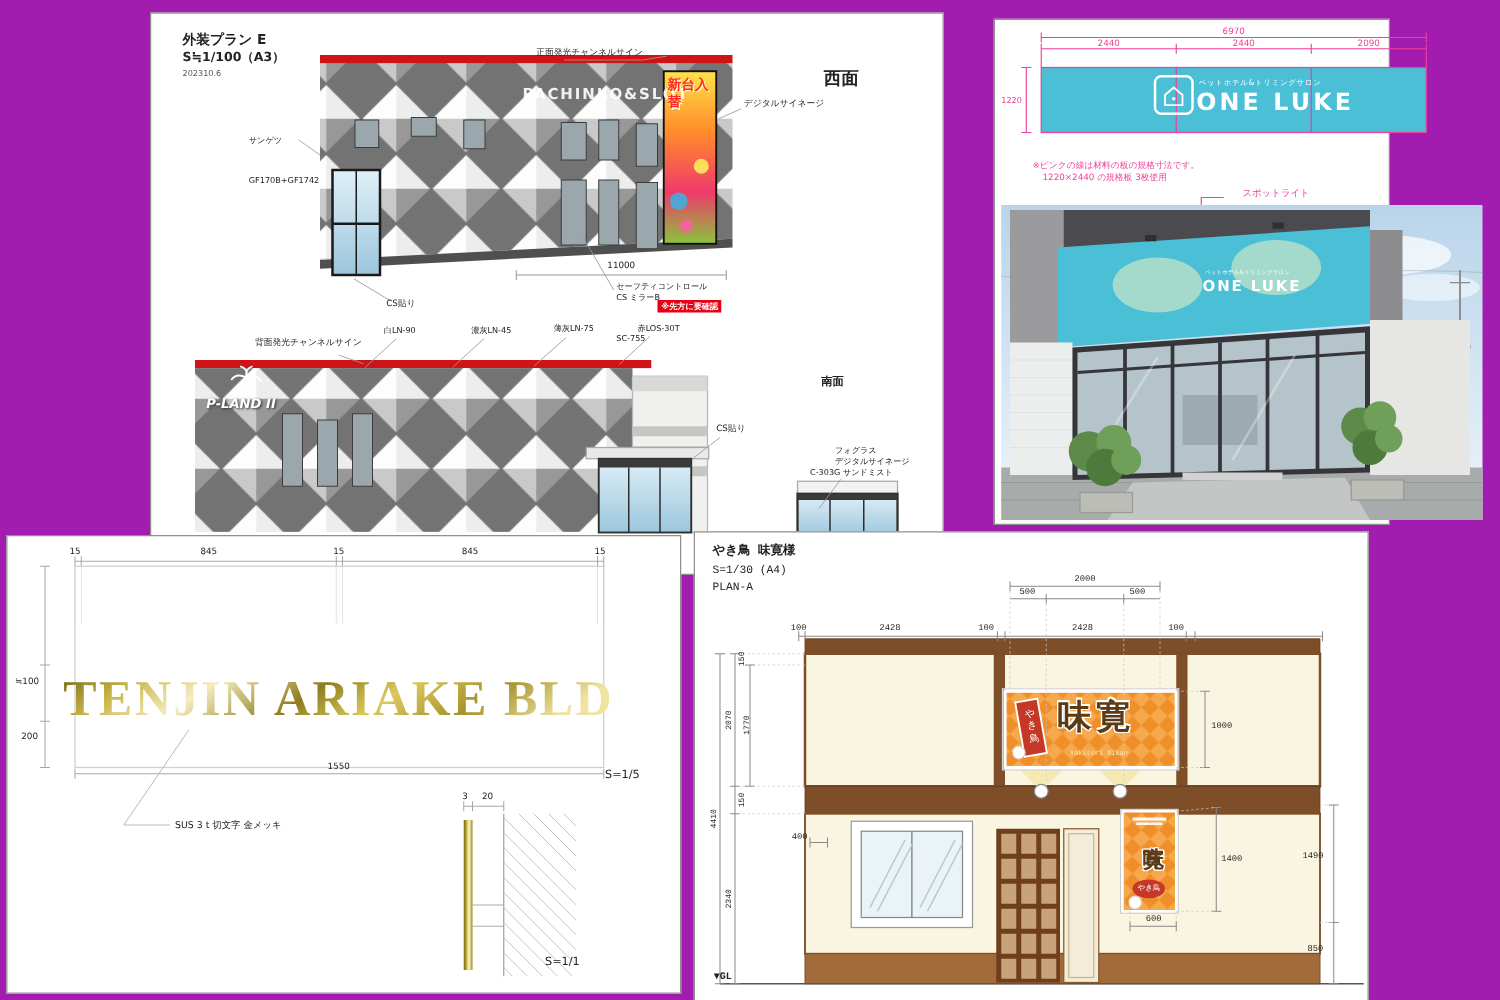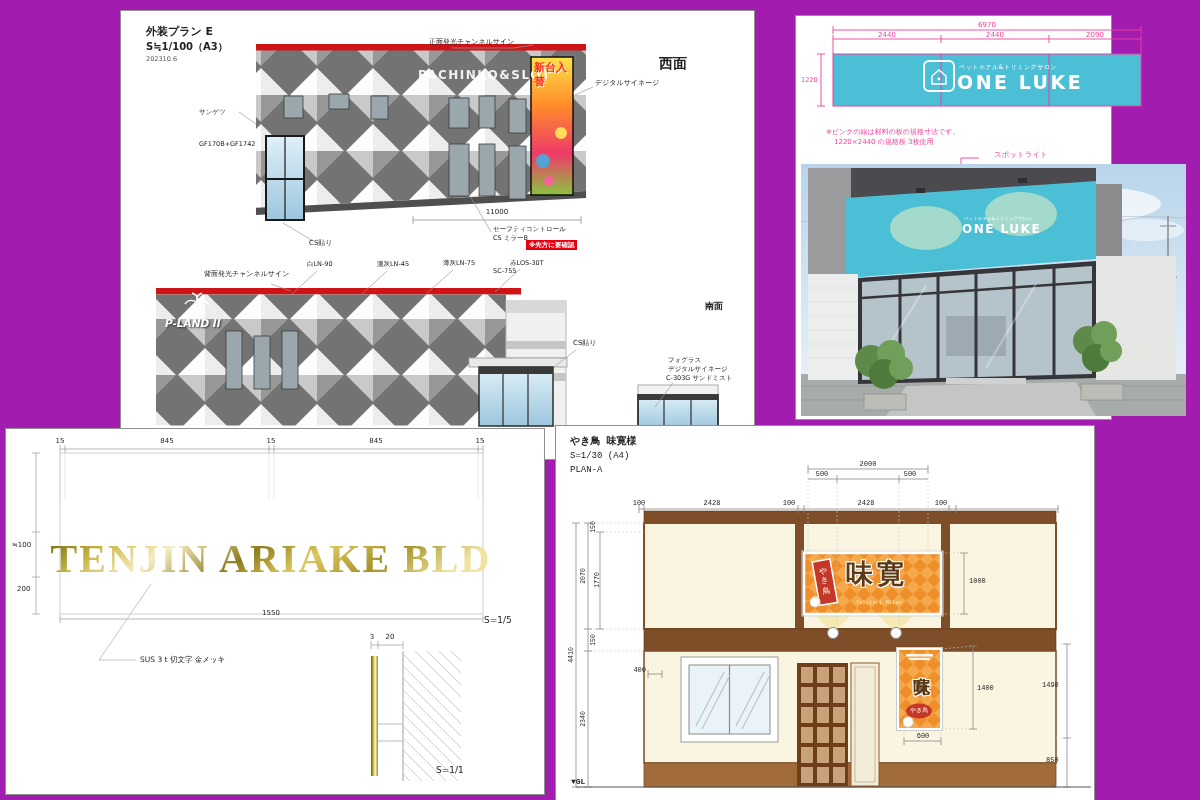--- a/index.html
+++ b/index.html
@@ -134,25 +134,25 @@
     <span class="lbl c" style="left:356px;top:197px;width:40px;font-size:7px;">11000</span>
     <span class="lbl" style="left:372px;top:214px;font-size:6.5px;">セーフティコントロール</span>
     <span class="lbl" style="left:372px;top:223px;font-size:6.5px;">CS ミラーB</span>
     <span class="lbl" style="left:372px;top:232px;font-size:6.5px;margin-top:24px;">SC-755</span>
     <span class="lbl red-badge" style="left:405px;top:229px;font-size:6.5px;">※先方に要確認</span>
     <span class="lbl" style="left:83px;top:259px;font-size:7px;">背面発光チャンネルサイン</span>
     <span class="lbl" style="left:186px;top:249px;font-size:6.5px;">白LN-90</span>
     <span class="lbl" style="left:256px;top:249px;font-size:6.5px;">濃灰LN-45</span>
     <span class="lbl" style="left:322px;top:248px;font-size:6.5px;">薄灰LN-75</span>
     <span class="lbl" style="left:389px;top:248px;font-size:6.5px;">赤LOS-30T</span>
-    <span class="lbl" style="left:536px;top:290px;font-size:9px;font-weight:bold;margin-left:48px;">南面</span>
+    <span class="lbl" style="left:536px;top:290px;font-size:9px;font-weight:bold;">南面</span>
     <span class="lbl" style="left:452px;top:328px;font-size:7px;">CS貼り</span>
     <span class="lbl" style="left:547px;top:345px;font-size:6.5px;">フォグラス</span>
     <span class="lbl" style="left:547px;top:354px;font-size:6.5px;">デジタルサイネージ</span>
-    <span class="lbl" style="left:545px;top:363px;font-size:6.5px;">C-303G サンドミスト</span>
+    <span class="lbl" style="left:527px;top:363px;font-size:6.5px;">C-303G サンドミスト</span>
   </section>
 
   <section class="panel" style="left:795px;top:15px;width:317px;height:405px;z-index:1;">
     <svg class="art" width="393" height="403" viewBox="0 0 393 403">
       <defs>
         <linearGradient id="skyG" x1="0" y1="0" x2="0" y2="1">
           <stop offset="0" stop-color="#b9d4ea"></stop>
             <stop offset="1" stop-color="#edf5fb"></stop>
         </linearGradient>
       </defs>

